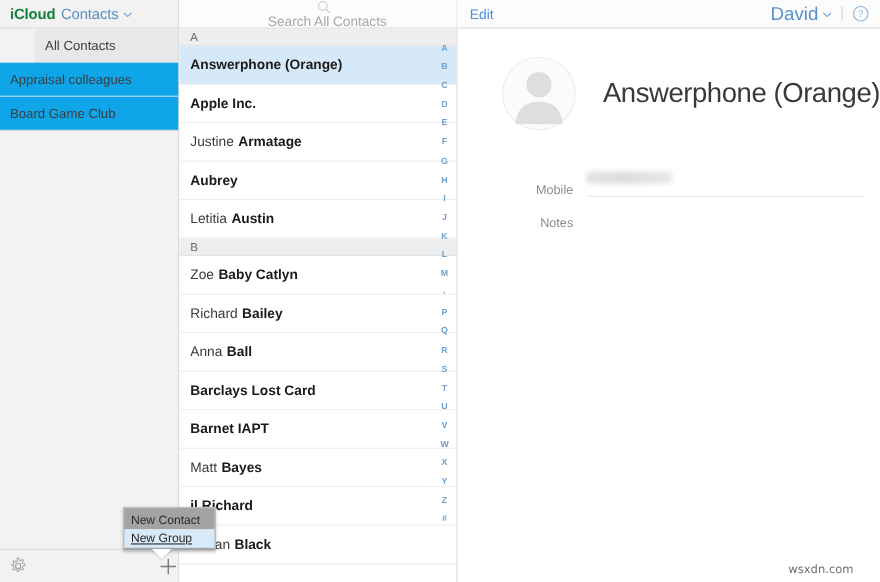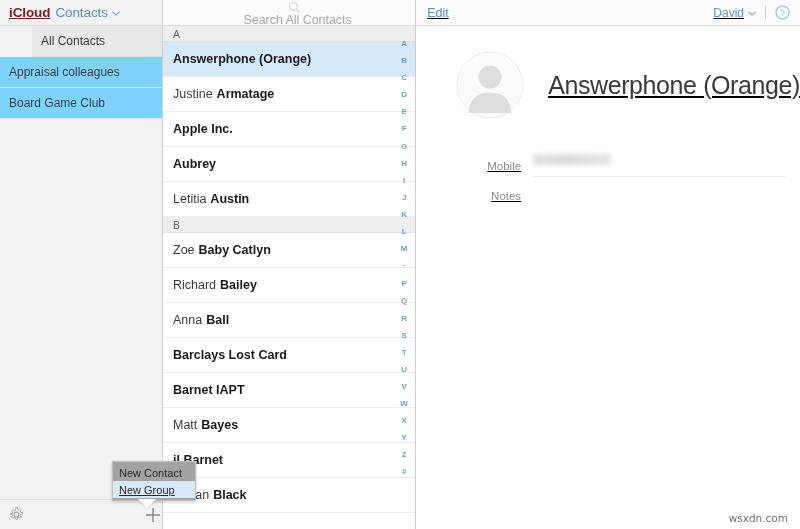--- a/index.html
+++ b/index.html
@@ -26,40 +26,39 @@
   }
   .sidebar-header {
     height: 26px;
     display: flex; align-items: center;
     padding-left: 9px;
     background: #f2f2f2;
     border-bottom: 1px solid #dcdcdc;
     white-space: nowrap;
   }
   .brand-icloud {
-    font-size: 13.5px; font-weight: bold; color: #7f1d1d;
+    font-size: 13.5px; font-weight: bold; color: #15803d;
     letter-spacing: -0.1px;
-    text-decoration: underline;
   }
   .brand-app {
     font-size: 13.5px; color: #5a8fc4; margin-left: 5px;
     letter-spacing: -0.1px;
   }
   .brand-chevron {
     font-size: 8px; color: #7ba7cf; margin-left: 4px; line-height: 1;
     position: relative; top: 1px;
   }
   .group-list { flex: 0 0 auto; }
   .group-item {
     height: 31px;
     display: flex; align-items: center;
     padding-left: 9px;
     font-size: 12px; color: #3c3c3c;
     border-bottom: 1px solid #e2e2e2;
-    background: #7dd3fc;
+    background: #0ea5e9;
     white-space: nowrap; overflow: hidden;
   }
   .group-item.selected { background: #e8e8e8; margin-left: 32px; }
 
   .sidebar-spacer { flex: 1 1 auto; }
   .sidebar-footer {
     height: 30px;
     display: flex; align-items: center;
     padding-left: 8px;
     border-top: 1px solid #dcdcdc;
@@ -134,35 +133,34 @@
     font-weight: bold;
   }
   .index-letter.dot { font-size: 9px; }
 
   
   .detail-col {
     flex: 1 1 auto; height: 529px;
     background: #fff;
     display: flex; flex-direction: column;
     position: relative;
-    text-decoration: underline;
   }
   .detail-toolbar {
     height: 26px;
     display: flex; align-items: center;
     justify-content: space-between;
     padding: 0 10px 0 11px;
     border-bottom: 1px solid #dcdcdc;
     background: #fcfcfc;
   }
   .edit-link {
     font-size: 12.5px; color: #4a90d9;
   }
   .toolbar-right { display: flex; align-items: center; }
-  .account-name { font-size: 12px; color: #5a93c9; }
+  .account-name { font-size: 17px; color: #5a93c9; }
   .account-chevron {
     font-size: 8px; color: #7ba7cf; margin-left: 4px;
     position: relative; top: 1px;
   }
   .tb-divider {
     width: 1px; height: 13px; background: #cfcfcf; margin: 0 9px;
   }
   .help-icon { width: 15px; height: 15px; }
 
   .detail-body {
@@ -180,21 +178,21 @@
   }
   .detail-name {
     font-size: 25px; color: #3a3a3a;
     margin-left: 24px;
     letter-spacing: -0.4px;
     font-weight: normal;
     white-space: nowrap;
   }
   .fields { margin-top: 30px; padding-right: 14px; }
   .field-row {
-    display: flex; align-items: center;
+    display: flex; align-items: flex-end;
     min-height: 30px;
   }
   .field-label {
     width: 117px; flex: 0 0 auto;
     text-align: right;
     font-size: 11.5px; color: #8d8d8d;
     padding-right: 12px;
     padding-top: 3px;
   }
   .field-value {
@@ -247,21 +245,21 @@
   .plus-btn {
     position: absolute;
     left: 144px; top: 506px;
     width: 18px; height: 18px;
     z-index: 40;
   }
 
   
   .watermark {
     position: absolute;
-    right: 12px; bottom: 5px;
+    right: 24px; bottom: 5px;
     font-size: 10.5px;
     color: #6e6e6e;
     font-family: "DejaVu Sans", sans-serif;
     z-index: 60;
   }
 </style>
 </head>
 <body>
 
 <div id="app">
@@ -313,27 +311,27 @@
     </div>
 
     <div class="list-scroll" id="list-scroll">
         <div class="section-header">
           <span>A</span>
         </div>
         <div class="contact-row selected">
           <span class="cn-last">Answerphone (Orange)</span>
         </div>
         <div class="contact-row">
+          <span class="cn-last">Apple Inc.</span>
+        </div>
+        <div class="contact-row">
           <span class="cn-first">Justine</span>
           <span class="cn-last">Armatage</span>
         </div>
         <div class="contact-row">
-          <span class="cn-last">Apple Inc.</span>
-        </div>
-        <div class="contact-row">
           <span class="cn-last">Aubrey</span>
         </div>
         <div class="contact-row">
           <span class="cn-first">Letitia</span>
           <span class="cn-last">Austin</span>
         </div>
         <div class="section-header">
           <span>B</span>
         </div>
         <div class="contact-row">
@@ -352,21 +350,21 @@
           <span class="cn-last">Barclays Lost Card</span>
         </div>
         <div class="contact-row">
           <span class="cn-last">Barnet IAPT</span>
         </div>
         <div class="contact-row">
           <span class="cn-first">Matt</span>
           <span class="cn-last">Bayes</span>
         </div>
         <div class="contact-row">
-          <span class="cn-last">il Barnet</span>
+          <span class="cn-last">il Richard</span>
         </div>
         <div class="contact-row">
           <span class="cn-first">Adrian</span>
           <span class="cn-last">Black</span>
         </div>
       </div>
 
     <div class="index-strip" id="index-strip">
         <span class="index-letter">A</span>
         <span class="index-letter">B</span>

